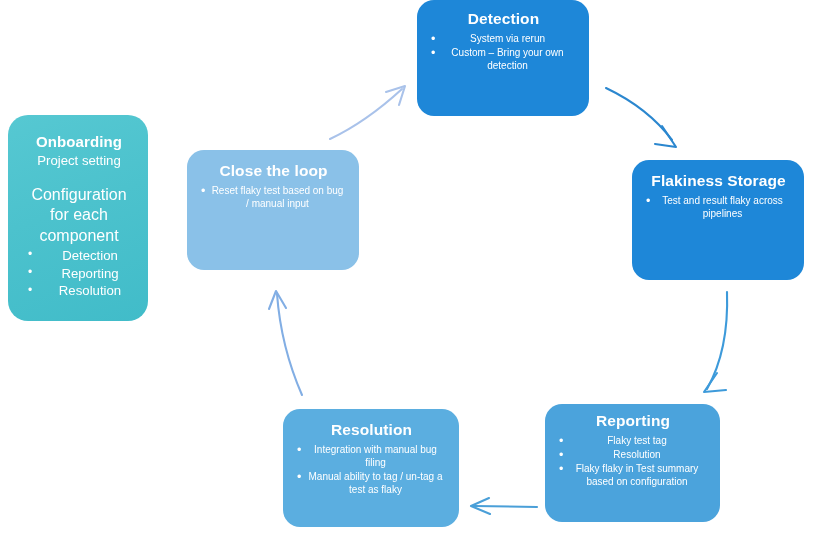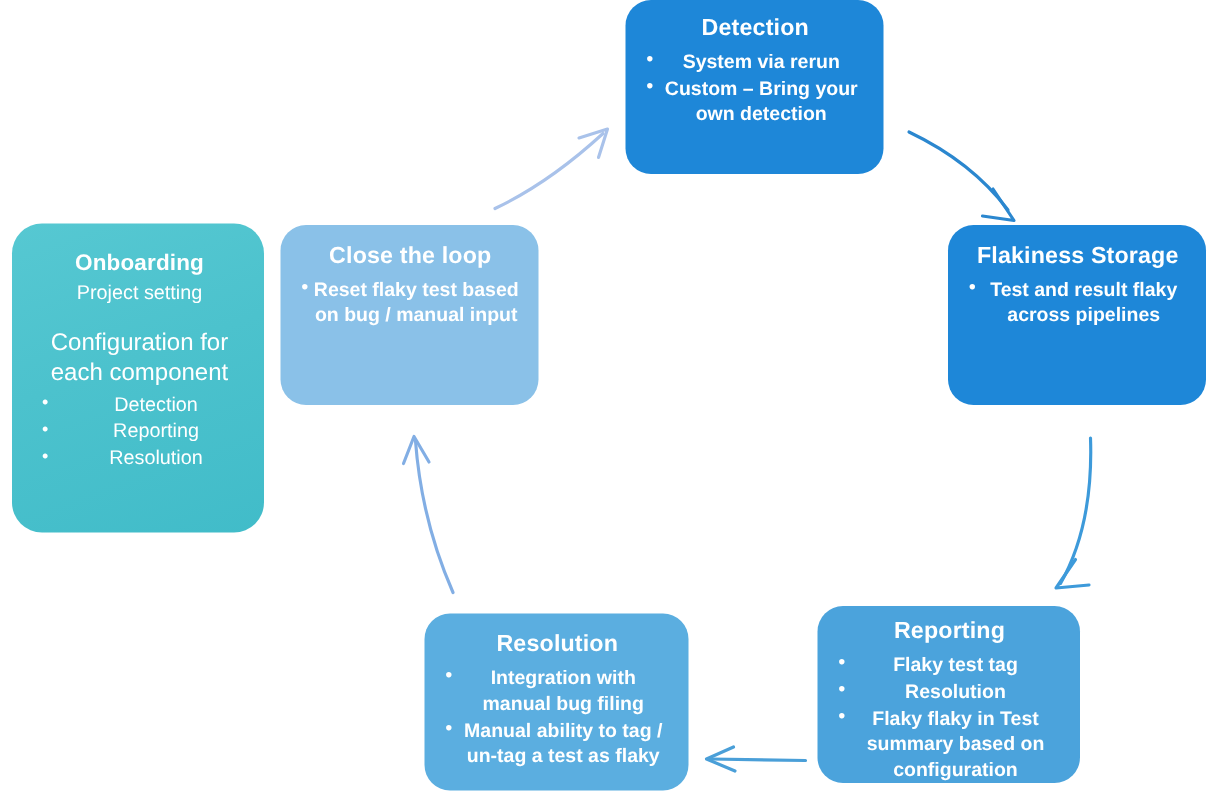--- a/index.html
+++ b/index.html
@@ -49,45 +49,43 @@
     font-weight: normal;
     line-height: 1.3;
     margin: 0;
   }
   .node ul.bullets {
     list-style: none;
     margin: 3px 0 0 0;
     padding: 0;
   }
   .node ul.bullets > li {
-    font-size: 13px;
+    font-size: 10px;
     line-height: 1.32;
     margin: 0 0 1px 0;
     padding-left: 8px;
     position: relative;
     text-indent: 0;
-    font-weight: bold;
   }
   .node ul.bullets > li::before {
     content: "\2022";
     position: absolute;
     left: 0;
     top: -0.5px;
     font-size: 12.6px;
   }
   
   #node-onboarding {
     left: 8px;
     top: 115px;
-    width: 168px;
+    width: 140px;
     height: 206px;
     background: linear-gradient(160deg, #56c8d2 0%, #4cc2cd 45%, #41bcc9 100%);
     border-radius: 20px;
     padding: 18px 14px 10px 16px;
-    margin-top: 34px;
   }
   #node-onboarding .title { font-size: 15px; margin-bottom: 0px; }
   #node-onboarding .subtitle { font-size: 13.2px; }
   #node-onboarding .gap { height: 16px; }
   #node-onboarding .para {
     font-size: 16px;
     line-height: 1.27;
     margin: 0;
   }
   #node-onboarding ul.dotlist {
@@ -120,21 +118,21 @@
   #node-close-loop {
     left: 187px;
     top: 150px;
     width: 172px;
     height: 120px;
     background: #8ac1e8;
     padding-top: 11px;
   }
   #node-flakiness-storage {
     left: 632px;
-    top: 150px;
+    top: 160px;
     width: 172px;
     height: 120px;
     background: #1e87d8;
     padding-top: 11px;
   }
   #node-reporting {
     left: 545px;
     top: 404px;
     width: 175px;
     height: 118px;

